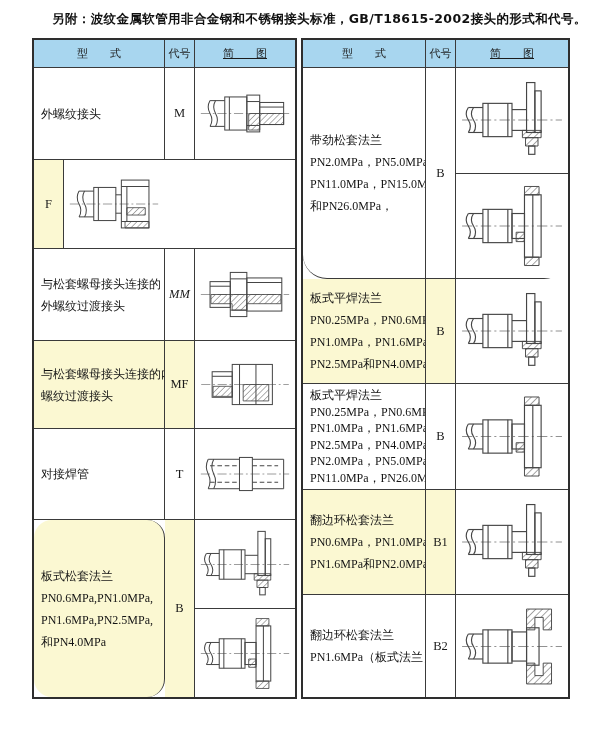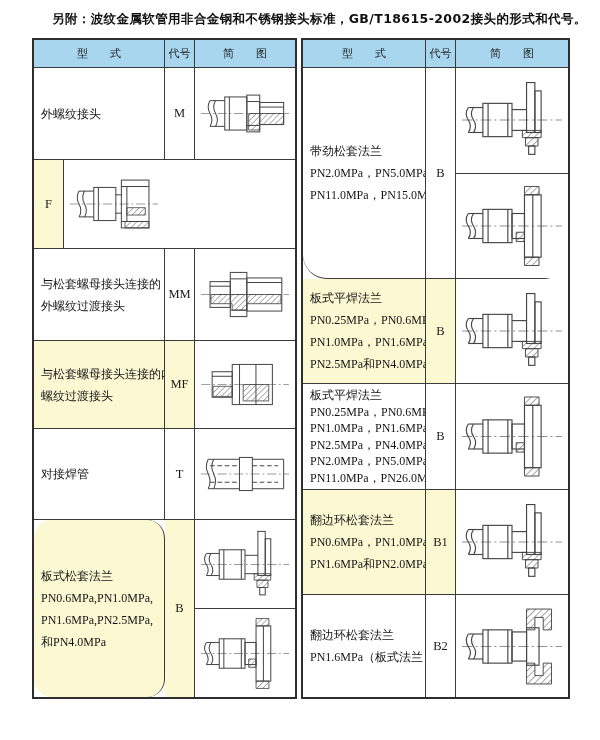--- a/index.html
+++ b/index.html
@@ -9,21 +9,21 @@
     position: absolute; left: 52px; top: 11px;
     font-family: "DejaVu Sans", "Liberation Sans", sans-serif;
     font-weight: bold; font-size: 12.5px; letter-spacing: 0.4px; color: #111;
     white-space: nowrap;
   }
   .tables { position: absolute; left: 32px; top: 38px; display: flex; gap: 4px; }
   .half { border: 2px solid #2e2e2e; background: #fff; }
   .trow { display: flex; border-bottom: 1.5px solid #3a3a3a; }
   .trow:last-child { border-bottom: none; }
   .cell { border-right: 1.5px solid #3a3a3a; height: 100%; overflow: hidden; }
-  .cell:last-child { border-right: none; }
+  .cell:last-child { border-right: none; text-decoration: underline; }
   .header-row .cell {
     display: flex; align-items: center; justify-content: center;
     font-size: 11px; color: #1c1c1c; background: var(--header-bg, #a8d6ef);
   }
   .type-cell {
     display: flex; flex-direction: column; justify-content: center;
     padding: 3px 2px 3px 7px; font-size: 12px; color: #141414;
   }
   .type-line { white-space: nowrap; }
   .code-cell { display: flex; align-items: center; justify-content: center; font-size: 12.5px; }
@@ -100,21 +100,21 @@
               <polygon points="62 59 88 59 88 66 62 66" stroke="#454545" stroke-width="0.9" fill="url(#hx)"></polygon>
             </svg>
           </div>
         </div>
       </div>
       <div class="trow" style="height: 92px;">
         <div class="cell type-cell" style="width: 131px; line-height: 22px;">
           <div class="type-line">与松套螺母接头连接的</div>
           <div class="type-line">外螺纹过渡接头</div>
         </div>
-        <div class="cell code-cell" style="width: 30px;">MM</div>
+        <div class="cell code-cell" style="width: 30px; font-style: italic;">MM</div>
         <div class="cell diag-cell" style="width: 100px;">
           <div class="subdiag">
             <svg viewBox="0 0 100 80" width="92" height="77" preserveAspectRatio="xMidYMid meet">
               <line x1="2" y1="40" x2="98" y2="40" stroke="#7a7a7a" stroke-width="0.8" stroke-dasharray="10 3 2 3"></line>
               <rect x="12" y="26" width="22" height="28" stroke="#454545" stroke-width="1.1" fill="none"></rect>
               <line x1="12" y1="31" x2="34" y2="31" stroke="#454545" stroke-width="1.1" fill="none"></line>
               <rect x="34" y="16" width="18" height="48" stroke="#454545" stroke-width="1.1" fill="none"></rect>
               <line x1="34" y1="23" x2="52" y2="23" stroke="#454545" stroke-width="1.1" fill="none"></line>
               <line x1="34" y1="57" x2="52" y2="57" stroke="#454545" stroke-width="1.1" fill="none"></line>
               <rect x="52" y="22" width="38" height="36" stroke="#454545" stroke-width="1.1" fill="none"></rect>
@@ -223,20 +223,21 @@
       <div class="trow header-row" style="height: 28px;">
         <div class="cell" style="width: 123px;">型　　式</div>
         <div class="cell" style="width: 30px;">代号</div>
         <div class="cell" style="width: 112px;">简　　图</div>
       </div>
       <div class="trow" style="height: 211px; border-radius: 24px;">
         <div class="cell type-cell" style="width: 123px; line-height: 22px;">
           <div class="type-line">带劲松套法兰</div>
           <div class="type-line">PN2.0MPa，PN5.0MPa,</div>
           <div class="type-line">PN11.0MPa，PN15.0MPa，</div>
+          <div class="type-line">和PN26.0MPa，</div>
         </div>
         <div class="cell code-cell" style="width: 30px;">B</div>
         <div class="cell diag-cell" style="width: 112px;">
           <div class="subdiag">
             <svg viewBox="0 0 100 80" width="104" height="92" preserveAspectRatio="xMidYMid meet">
               <line x1="2" y1="40" x2="98" y2="40" stroke="#7a7a7a" stroke-width="0.8" stroke-dasharray="10 3 2 3"></line>
               <path d="M8,28 q-4,6 0,12 q4,6 0,12" stroke="#454545" stroke-width="1.1" fill="none"></path>
               <path d="M13,28 q-4,6 0,12 q4,6 0,12" stroke="#454545" stroke-width="1.1" fill="none"></path>
               <line x1="8" y1="28" x2="22" y2="28" stroke="#454545" stroke-width="1.1" fill="none"></line>
               <line x1="8" y1="52" x2="22" y2="52" stroke="#454545" stroke-width="1.1" fill="none"></line>

